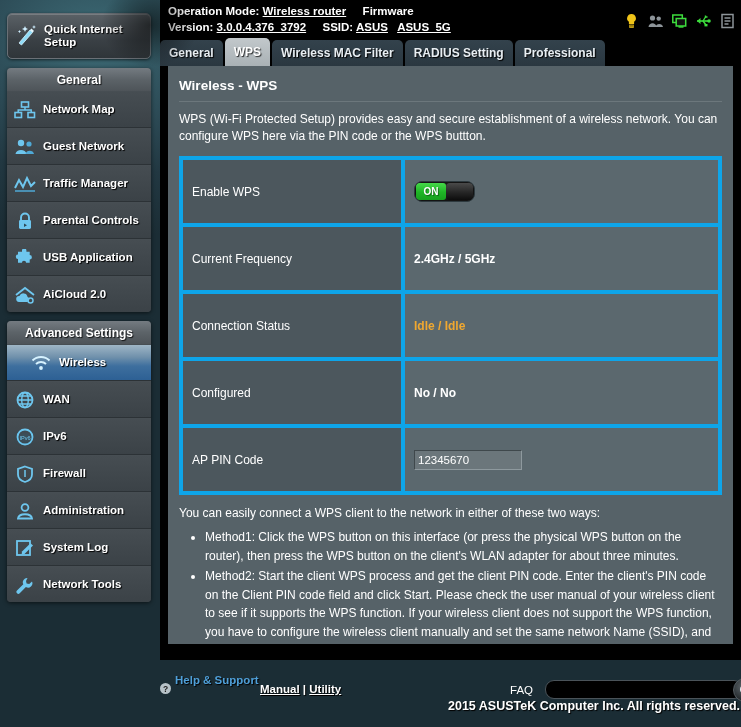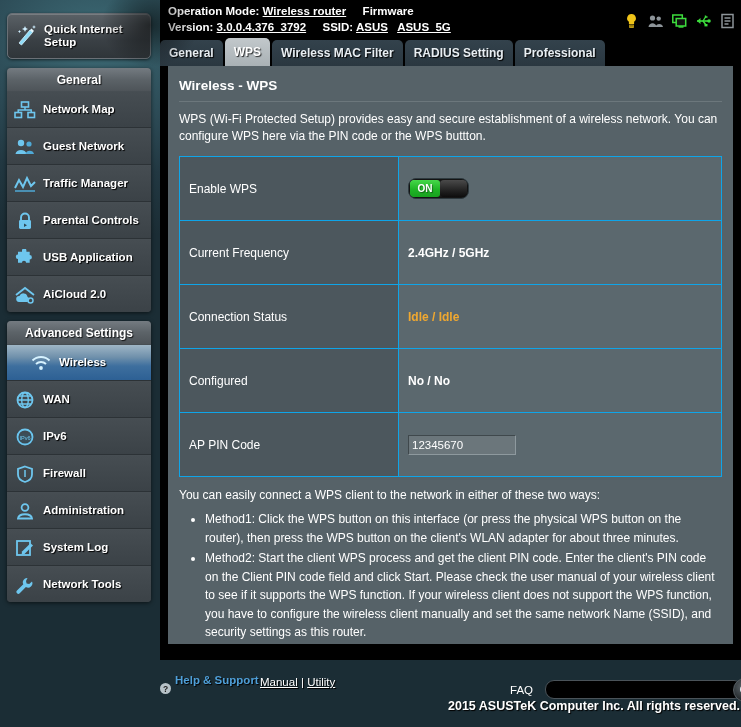--- a/index.html
+++ b/index.html
@@ -208,21 +208,21 @@
     line-height: 17px;
     margin-bottom: 11px;
   }
 
   table.settings {
     width: 100%;
     border-collapse: collapse;
     border: 1px solid #3c464b;
   }
   table.settings td {
-    border: 1px solid #0ea5e9;
+    border: 4px solid #0ea5e9;
     height: 29px;
     padding: 17px 9px;
     font-size: 12px;
     color: #ffffff;
     vertical-align: middle;
     margin-top: 40px;
   }
   table.settings td.k {
     width: 200px;
     background: #4c575d;
@@ -382,23 +382,23 @@
     left: 15px; top: 14px;
     color: #4f9fd8;
     font-size: 11.5px;
     font-weight: bold;
     line-height: 13px;
     text-shadow: 1px 1px 1px #000;
     cursor: pointer;
   }
   .links {
     position: absolute;
-    left: 100px; top: 16px;
+    left: 100px; top: 23px;
     font-size: 11.5px;
-    font-weight: normal;
+    font-weight: bold;
     color: #ffffff;
     text-shadow: 1px 1px 1px #000;
   }
   .links a { color: #ffffff; text-decoration: underline; cursor: pointer; }
   .faq-label {
     position: absolute;
     left: 350px; top: 24px;
     color: #ffffff;
     font-size: 11.5px;
   }

